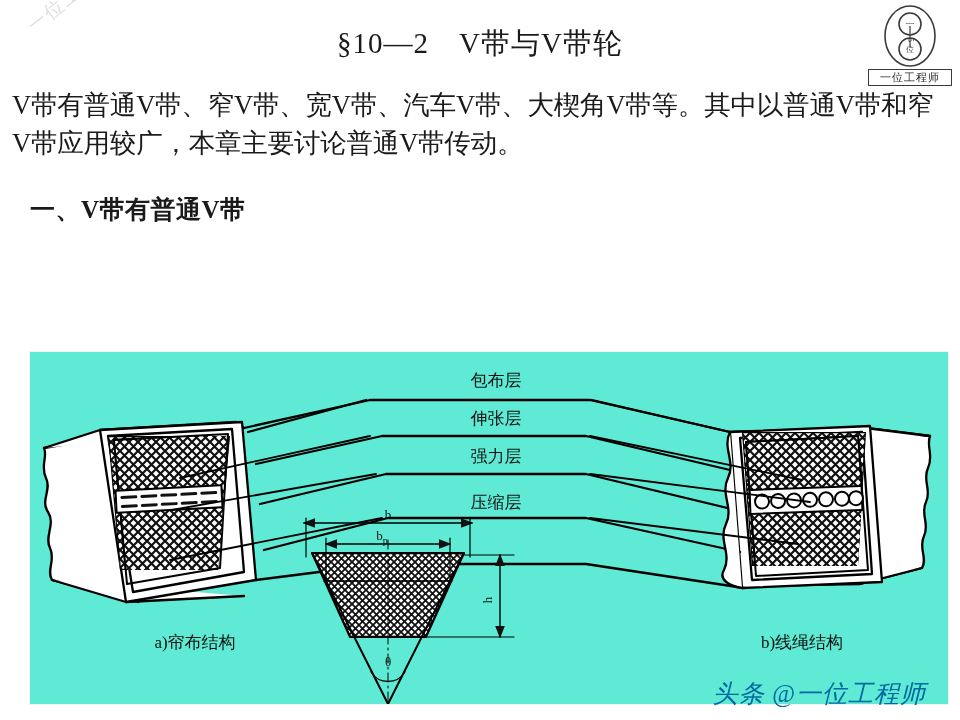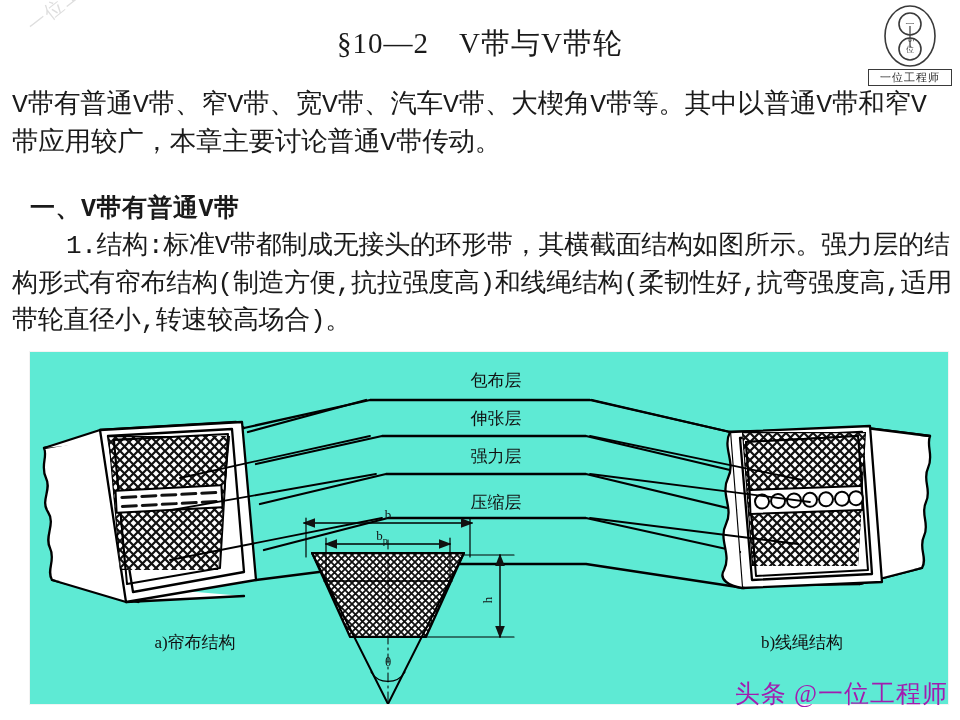--- a/index.html
+++ b/index.html
@@ -71,21 +71,21 @@
     text-align: center;
     font-size: 29px;
     font-family: "Liberation Serif", "DejaVu Serif", serif;
     letter-spacing: 1px;
     color: #1a1a1a;
   }
 
   
   .para {
     position: absolute;
-    font-family: Liberation Mono, monospace;
+    font-family: Liberation Serif, serif;
     color: #1a1a1a;
     line-height: 1.45;
   }
   .para-intro {
     left: 12px; top: 86px;
     width: 940px;
     font-size: 26.5px;
     letter-spacing: -0.2px;
   }
   .heading-1 {
@@ -108,26 +108,27 @@
     left: 30px; top: 352px;
     width: 918px; height: 352px;
     background: #5eead4;
     box-shadow: 0 0 0 1px #f3f3f3;
   }
   .figure-panel svg { display: block; }
 
   
   .wm-bottom {
     position: absolute;
-    right: 12px; bottom: 10px;
+    right: 34px; bottom: 10px;
     font-size: 25px;
     font-family: "Liberation Serif", "DejaVu Serif", serif;
-    color: #a21caf;
+    color: #0369a1;
     letter-spacing: 1px;
     white-space: nowrap;
+    font-style: italic;
   }
 
   .fig-label {
     font-family: "Liberation Serif", "DejaVu Serif", serif;
     font-size: 17px;
     fill: #111;
   }
   .fig-caption {
     font-family: "Liberation Serif", "DejaVu Serif", serif;
     font-size: 17px;
@@ -160,23 +161,20 @@
     </div>
     <div class="logo-label">一位工程师</div>
   </div>
 
   <div class="title">§10—2　V带与V带轮</div>
 
   <div class="para para-intro">V带有普通V带、窄V带、宽V带、汽车V带、大楔角V带等。其中以普通V带和窄V带应用较广，本章主要讨论普通V带传动。</div>
 
   <div class="para heading-1">一、V带有普通V带</div>
 
-  <div class="para para-body">
-    <span class="indent">1.结构:标准V带都制成无接头的环形带，其横截面结构如图</span><span>所示。强力层的结构形式有帘布结构(制造方便,抗拉强度高)和线绳结构(柔韧性好,抗弯强度高,适用带轮直径小,转速较高场合)。</span>
-  </div>
 
   <div class="figure-panel">
     <svg width="918" height="352" viewBox="0 0 918 352">
       <defs>
 
         <pattern id="xhatch" width="9" height="9" patternUnits="userSpaceOnUse">
           <rect width="9" height="9" fill="#ffffff"></rect>
           <path d="M0,0 L9,9 M9,0 L0,9" stroke="#111" stroke-width="2.2"></path>
         </pattern>
         <pattern id="xhatchSm" width="7" height="7" patternUnits="userSpaceOnUse">

